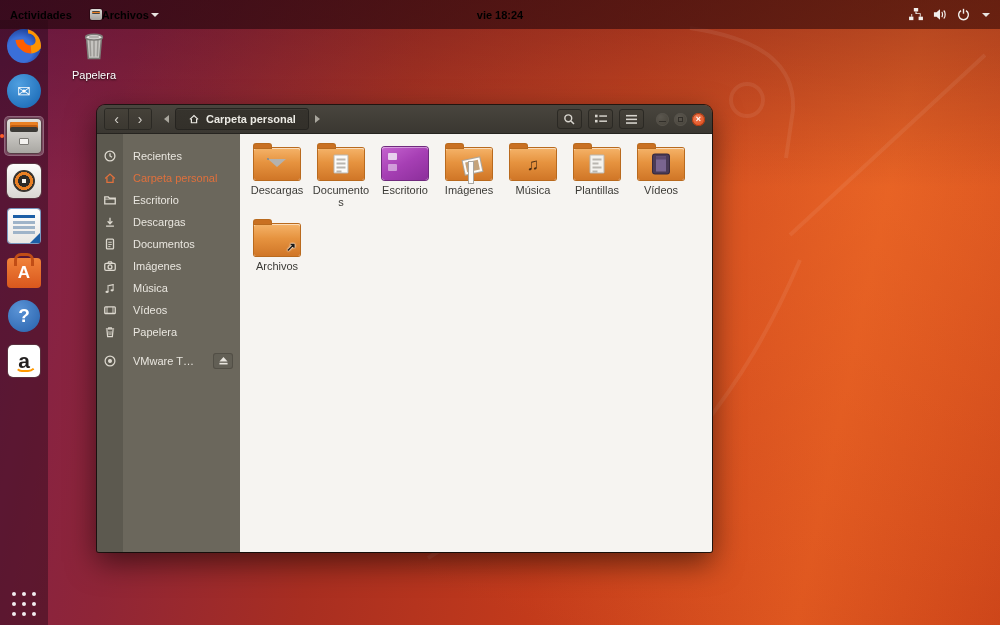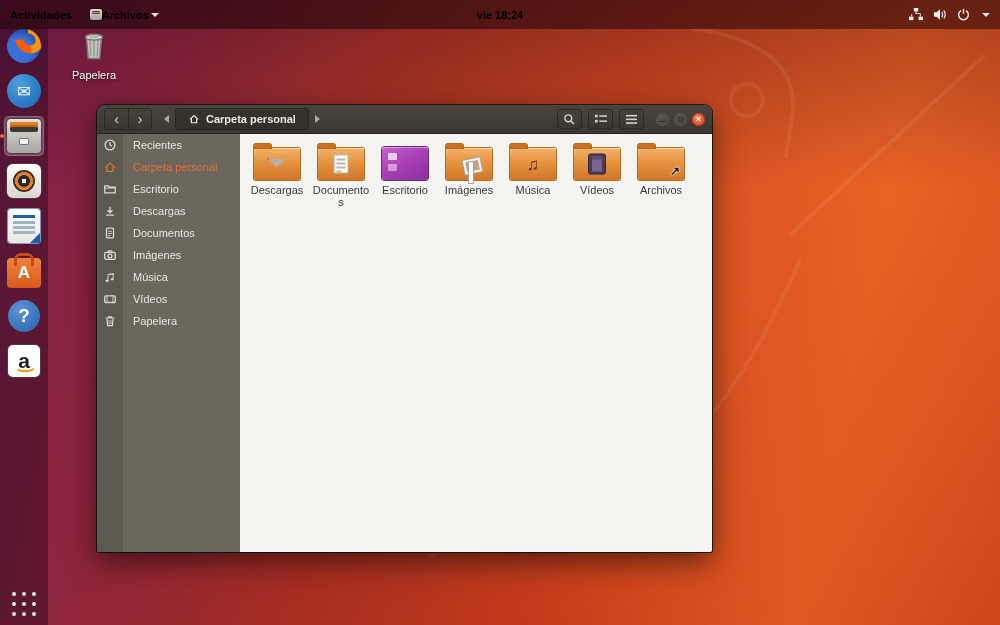--- a/index.html
+++ b/index.html
@@ -98,21 +98,21 @@
   .wc.close { background:radial-gradient(circle at 35% 30%, #f07c54, #de4715); box-shadow:inset 0 0 0 1px #a83a12; color:#fff; font-size:9px; line-height:13px; text-align:center; font-weight:bold; }
   .wc.min::after { content:""; position:absolute; left:3px; right:3px; bottom:4px; height:1px; background:#312e29; }
   .wc.max::after { content:""; position:absolute; left:4px; right:4px; top:4px; bottom:4px; border:1px solid #312e29; }
 
   .win-body { flex:1; display:flex; min-height:0; }
 
   
   .sidebar {
     width:143px; flex:0 0 143px;
     background:linear-gradient(90deg, #5c594f 0 26px, #6b675c 26px);
-    display:flex; flex-direction:column; padding-top:0; position:relative;
+    display:flex; flex-direction:column; padding-top:11px; position:relative;
   }
   .side-item { height:22px; display:flex; align-items:center; color:#e9e6df; font-size:11px; position:relative; flex:0 0 22px; }
   .side-item .s-icon { width:26px; display:flex; align-items:center; justify-content:center; color:#dcd8ce; }
   .side-item .s-label { margin-left:10px; white-space:nowrap; }
   .side-item.active .s-label, .side-item.active .s-icon { color:#e0703c; }
   .side-item.gap { margin-top:7px; }
   .eject-btn { position:absolute; right:7px; top:3px; width:20px; height:16px; border-radius:3px; background:#625f55; box-shadow:inset 0 0 0 1px #524f46; display:flex; align-items:center; justify-content:center; color:#e9e6df; }
 
   
   .content { flex:1; background:#f6f4f1; padding:6px 0 0 5px; display:flex; flex-wrap:wrap; align-content:flex-start; }
@@ -367,20 +367,35 @@
         <span class="s-icon">
             <svg width="14" height="14" viewBox="0 0 16 16" fill="none" stroke="currentColor" stroke-width="1.4">
               <path d="M4.5 5.5 L5.3 13.3 H10.7 L11.5 5.5"></path>
               <path d="M3.3 4.5 H12.7"></path>
               <path d="M6.5 4.5 V3.2 H9.5 V4.5"></path>
               <path d="M6.8 7 L7 11.5 M9.2 7 L9 11.5" stroke-width="1"></path>
             </svg>
           </span>
         <span class="s-label">Papelera</span>
       </div>
+      <div class="side-item gap">
+        <span class="s-icon">
+            <svg width="14" height="14" viewBox="0 0 16 16" fill="none" stroke="currentColor" stroke-width="1.4">
+              <circle cx="8" cy="8" r="5.6"></circle>
+              <circle cx="8" cy="8" r="1.6" fill="currentColor"></circle>
+            </svg>
+          </span>
+        <span class="s-label">VMware T…</span>
+        <button class="eject-btn">
+          <svg width="11" height="10" viewBox="0 0 12 11" fill="currentColor">
+              <path d="M6 1 L10.5 6 H1.5 Z"></path>
+              <rect x="1.5" y="7.5" width="9" height="1.8"></rect>
+            </svg>
+        </button>
+      </div>
     </aside>
 
     <main class="content">
       <div class="file-item">
         <div class="file-icon-box">
             <span class="folder">
           <span class="emblem em-down-wrap"><span class="em-down"><span class="stem"></span></span><span class="head" style="display:block;width:0;height:0;border-left:9px solid transparent;border-right:9px solid transparent;border-top:8px solid #b4b2ae;"></span></span>
         </span>
           </div>
         <div class="file-label">Descargas</div>
@@ -412,20 +427,33 @@
           </div>
         <div class="file-label">Imágenes</div>
       </div>
       <div class="file-item">
         <div class="file-icon-box">
             <span class="folder">
           <span class="emblem em-music">♫</span>
         </span>
           </div>
         <div class="file-label">Música</div>
+      </div>
+      <div class="file-item">
+        <div class="file-icon-box">
+            <span class="folder">
+          <span class="emblem em-doc" style="background:#f4f2ee;">
+                <i></i>
+                <i style="width:70%"></i>
+                <i></i>
+                <i style="width:50%"></i>
+              </span>
+        </span>
+          </div>
+        <div class="file-label">Plantillas</div>
       </div>
       <div class="file-item">
         <div class="file-icon-box">
             <span class="folder">
           <span class="emblem em-film">
                 <i></i>
               </span>
         </span>
           </div>
         <div class="file-label">Vídeos</div>

